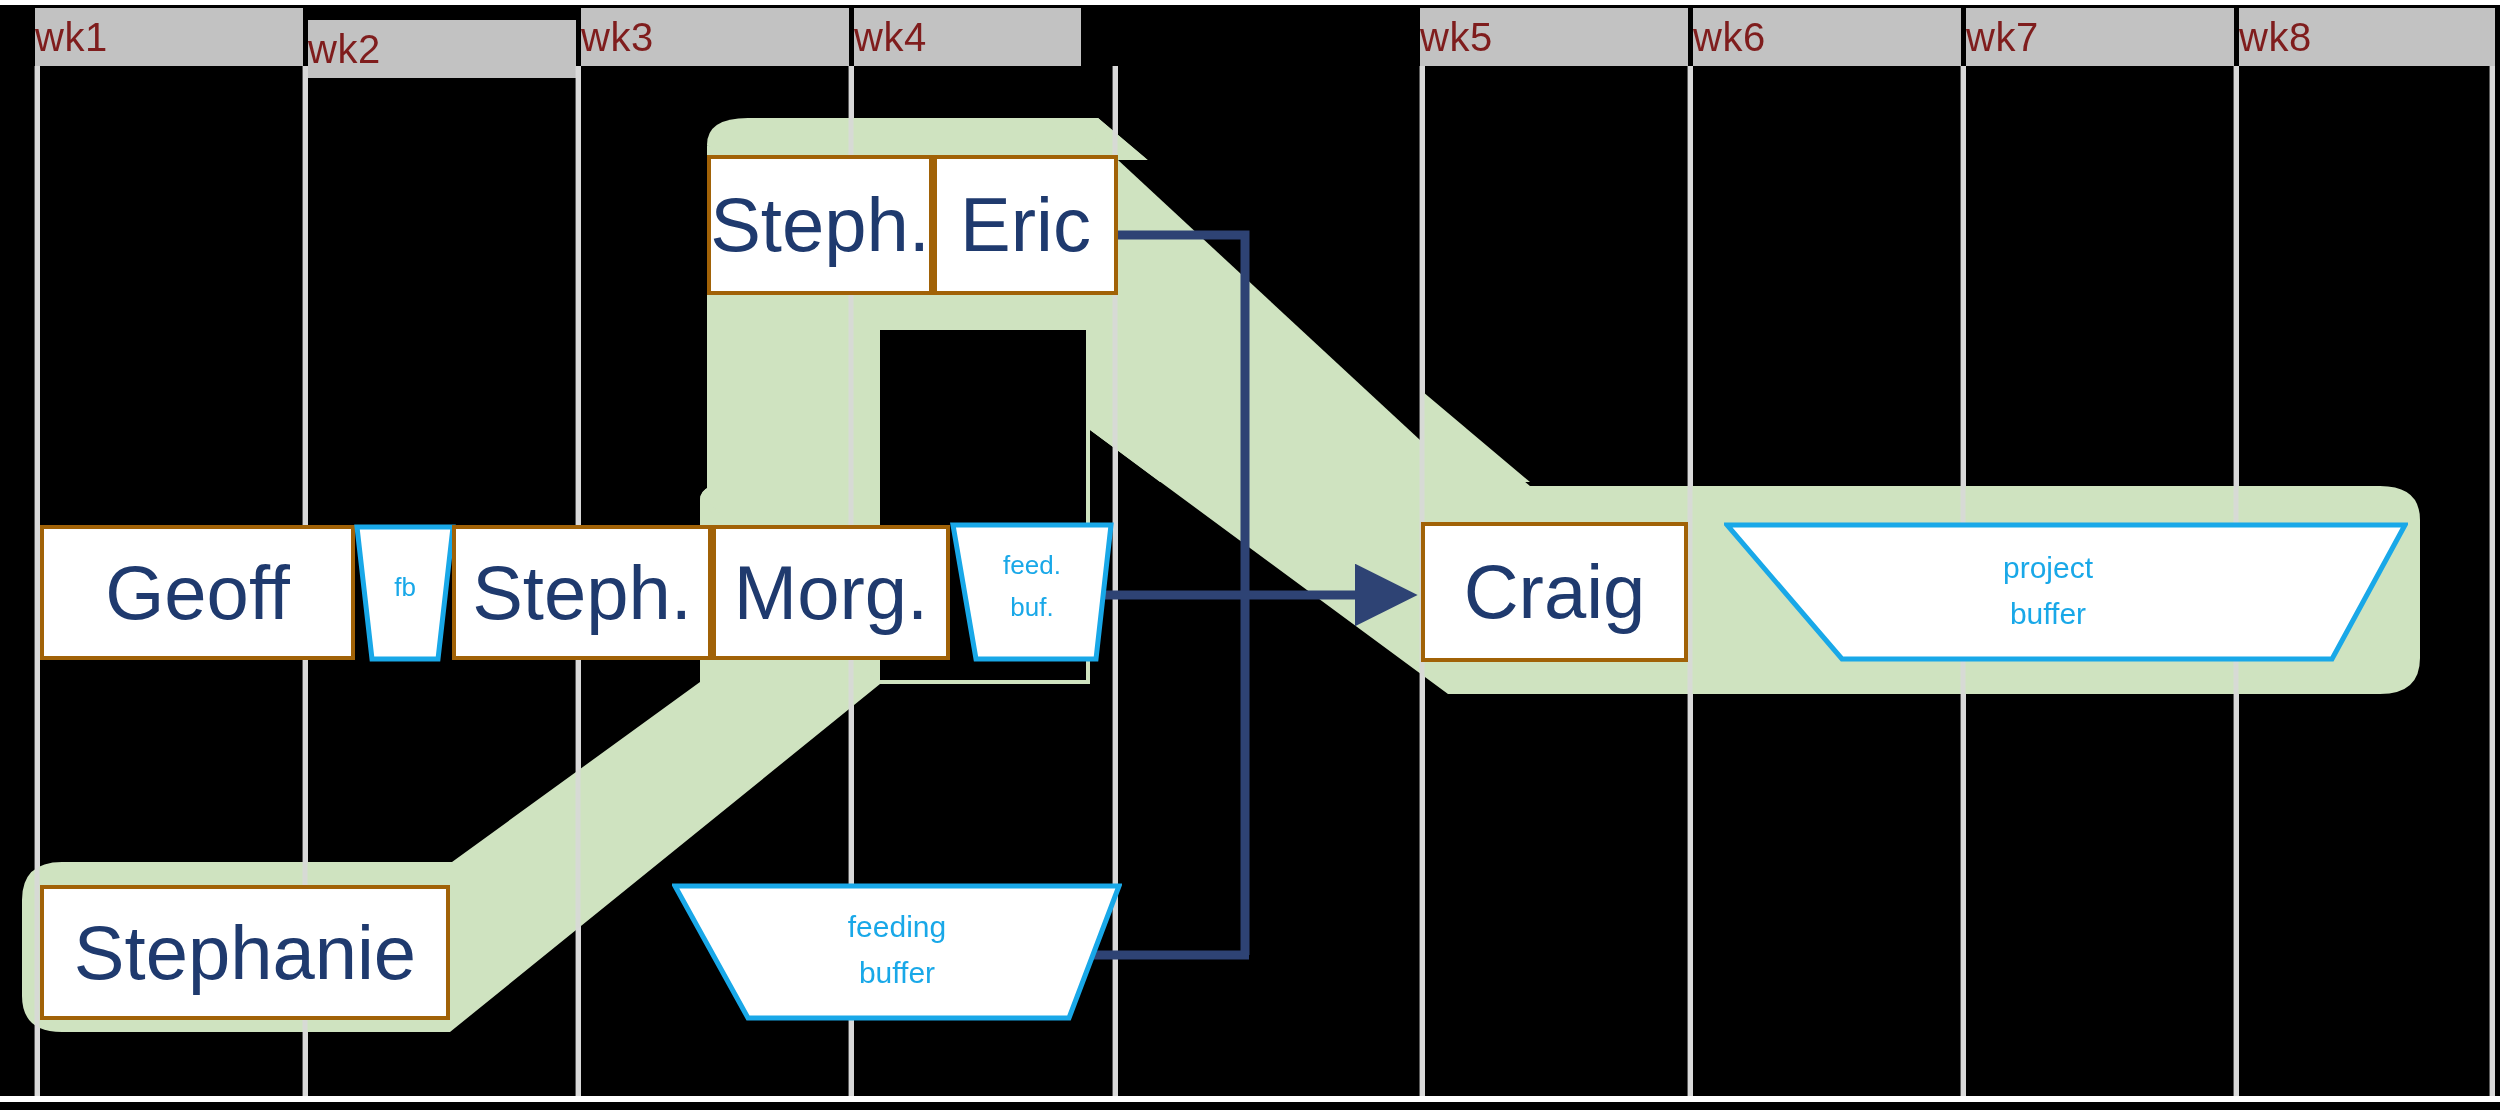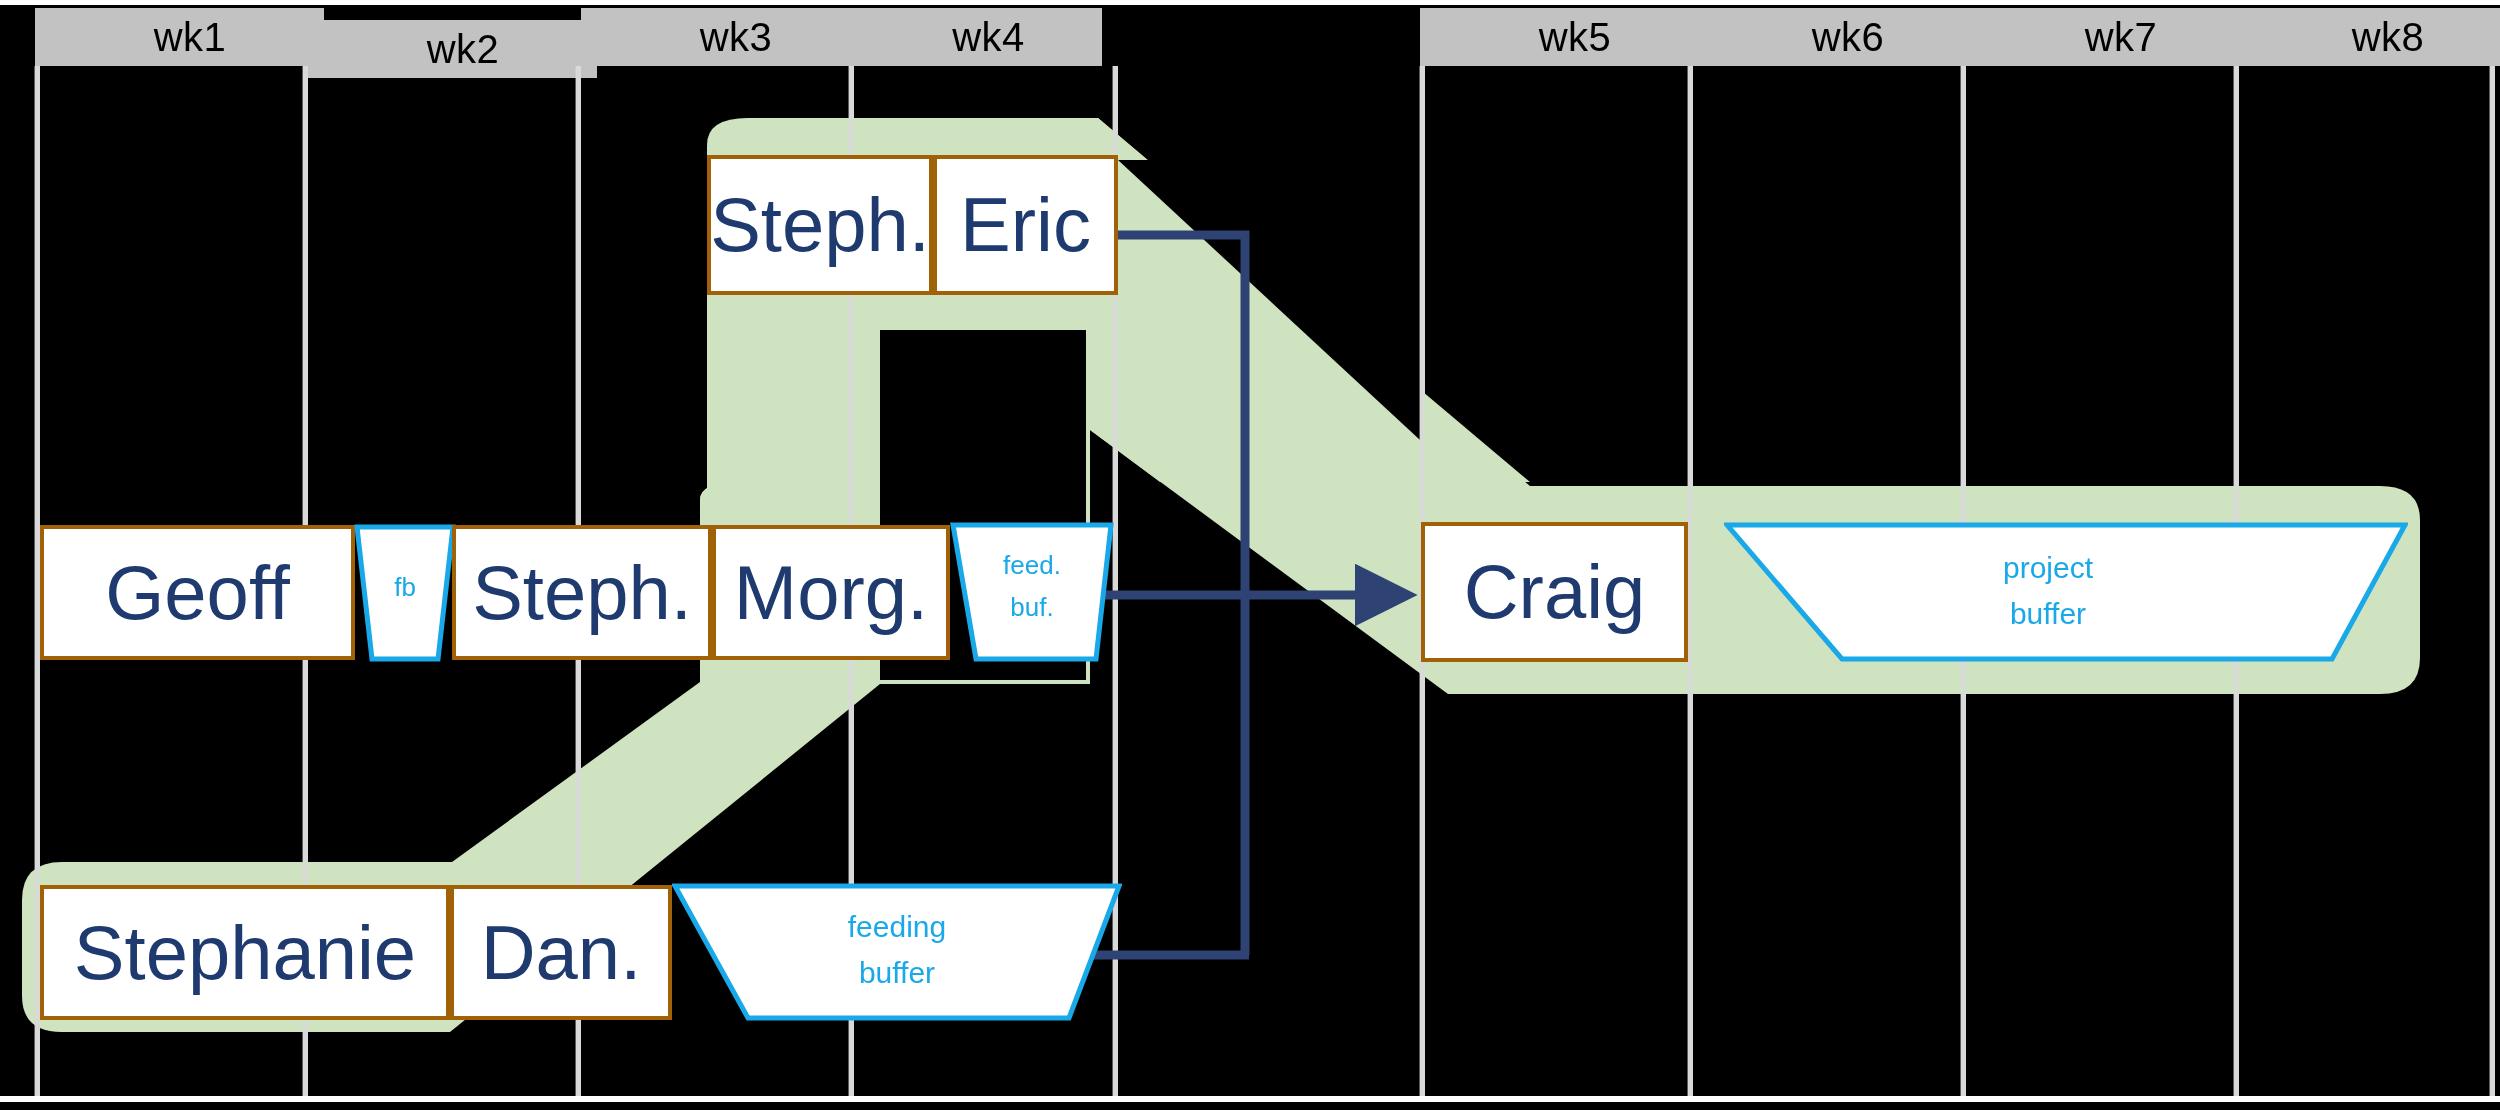--- a/index.html
+++ b/index.html
@@ -14,25 +14,23 @@
   .grid-line{
     position:absolute;
     width:5px;
     background:#d9d9d9;
   }
   .header-cell{
     position:absolute;
     background:#c2c2c2;
     display:flex;
     align-items:center;
-    justify-content:center;
-    color:#000000;
+    color:#7f1d1d;
     font-size:40px;
     letter-spacing:0.5px;
-    padding-left:21px;
   }
   
   .chain{
     position:absolute;
     left:0;top:0;
     width:2500px;height:1110px;
     pointer-events:none;
   }
   
   .task{
@@ -248,23 +246,20 @@
     <svg width="684" height="142" viewBox="0 0 684 142">
       <polygon points="3,4 681,4 608,138 118,138" fill="#ffffff" stroke="#19a8e8" stroke-width="5"></polygon>
     </svg>
     <div class="btext" style="top:28px;">project</div>
     <div class="btext" style="top:74px;">buffer</div>
   </div>
 
   <div class="task" style="left:40px;top:885px;width:410px;height:135px;">
     <span class="lbl">Stephanie</span>
   </div>
-  <div class="task" style="left:450px;top:885px;width:222px;height:135px;">
-    <span class="lbl">Dan.</span>
-  </div>
 
   <div class="buffer" style="left:672px;top:882px;width:450px;height:140px;">
     <svg width="450" height="140" viewBox="0 0 450 140">
       <polygon points="3,4 447,4 397,136 76,136" fill="#ffffff" stroke="#19a8e8" stroke-width="5"></polygon>
     </svg>
     <div class="btext" style="top:26px;">feeding</div>
     <div class="btext" style="top:72px;">buffer</div>
   </div>
 
 </div>

